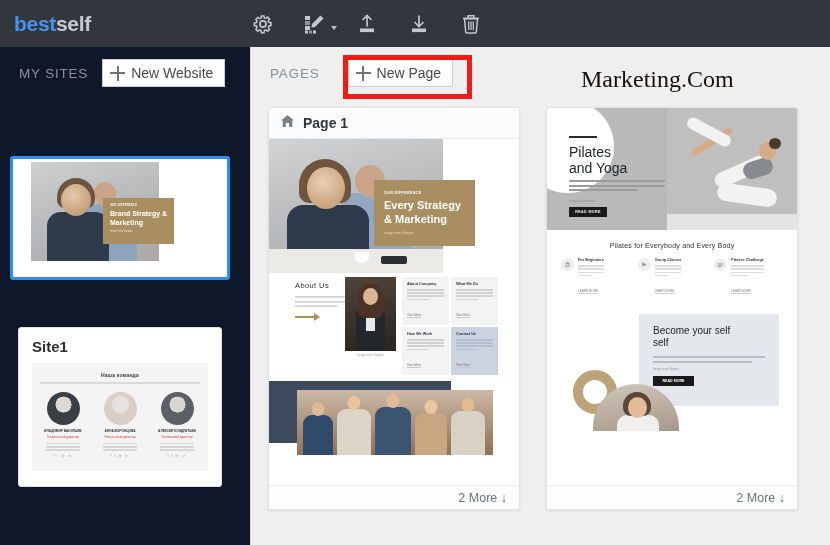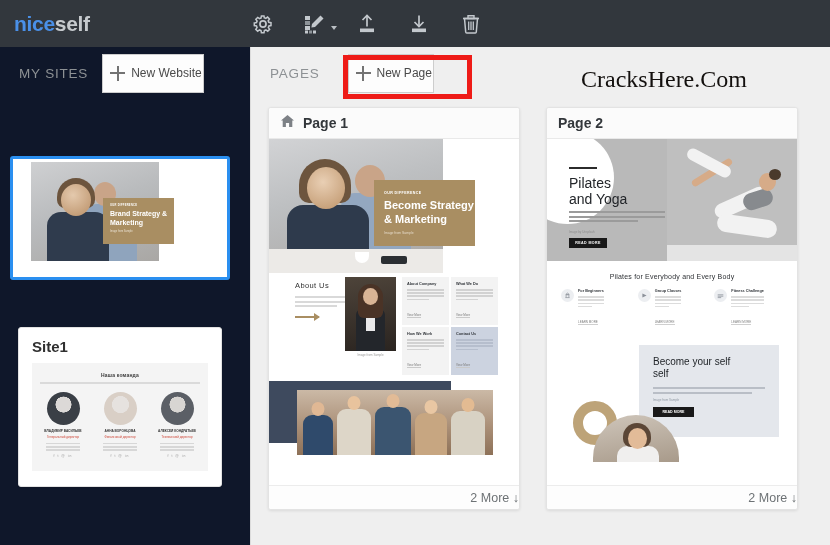--- a/index.html
+++ b/index.html
@@ -27,24 +27,24 @@
   .caret { position: absolute; right: -9px; bottom: 7px; width: 0; height: 0;
            border-left: 3.5px solid transparent; border-right: 3.5px solid transparent; border-top: 4px solid #b9bec3; }
 
   
   .sites-panel { position: absolute; left: 0; top: 47px; width: 250px; height: 498px; background: #0f172a; }
   .divider-v { position: absolute; left: 250px; top: 47px; width: 1px; height: 498px; background: #dcdcdc; }
 
   .panel-head { display: flex; align-items: center; height: 52px; padding-left: 19px; }
   .panel-label { font-size: 13.5px; color: #8d9194; letter-spacing: 0.8px; }
   .new-btn {
-    margin-left: 14px; height: 39px; padding: 0 1px 0 7px;
+    margin-left: 14px; height: 28px; padding: 0 11px 0 7px;
     background: #fdfdfd; border: 1px solid #cdcdcd;
     display: flex; align-items: center; gap: 6px;
-    font-size: 12px; color: #4a4a4a; cursor: pointer;
+    font-size: 14px; color: #4a4a4a; cursor: pointer;
   }
   .plus { position: relative; width: 15px; height: 15px; flex: 0 0 15px; }
   .plus::before, .plus::after { content: ""; position: absolute; background: #737373; }
   .plus::before { left: 0; top: 6.5px; width: 15px; height: 2px; }
   .plus::after  { top: 0; left: 6.5px; height: 15px; width: 2px; }
 
   
   .site-card {
     position: absolute; left: 18px; width: 204px;
     background: #ffffff; border: 1px solid #e2e2e2; border-radius: 3px;
@@ -101,21 +101,21 @@
                background: #fff; border: 1px solid #e3e3e3; border-radius: 3px;
                box-shadow: 0 1px 3px rgba(0,0,0,.09); overflow: hidden; }
   .page-card.p1 { left: 268px; }
   .page-card.p2 { left: 546px; }
   .pc-head { height: 31px; background: #fbfbfb; border-bottom: 1px solid #e9e9e9;
              display: flex; align-items: center; padding-left: 11px; gap: 8px; }
   .pc-title { font-size: 14px; font-weight: bold; color: #33373b; }
   .pc-body { position: relative; height: 347px; overflow: hidden; background: #fff; }
   .pc-foot { position: absolute; left: 0; bottom: 0; width: 100%; height: 24px;
              background: #fdfdfd; border-top: 1px solid #ececec;
-             display: flex; align-items: center; justify-content: flex-end; padding-right: 0;
+             display: flex; align-items: center; justify-content: flex-end; padding-right: 12px;
              font-size: 12.5px; color: #6d7275; cursor: pointer; }
 
   
   .hero1 { position: relative; height: 134px; background: #fff; }
   .hero1-img { position: absolute; left: 0; top: 0; width: 174px; height: 134px;
                background: linear-gradient(165deg,#d2d3d5 0%,#bdbfc1 40%,#a9a6a3 100%); }
   .h1-hair { position: absolute; left: 30px; top: 20px; width: 52px; height: 44px; border-radius: 26px 26px 10px 10px; background: #6d553e; }
   .h1-head { position: absolute; left: 38px; top: 28px; width: 38px; height: 42px; border-radius: 50%;
              background: radial-gradient(circle at 42% 36%, #e9cfb4, #bd9369); }
   .h1-body { position: absolute; left: 18px; top: 66px; width: 82px; height: 68px; border-radius: 16px 16px 0 0; background: #2e3a4c; }
@@ -206,21 +206,21 @@
   .bp-face { position:absolute; left:35px; top:13px; width:19px; height:21px; border-radius:50%; background:#e2bb98; }
   .bp-body { position:absolute; left:24px; top:31px; width:42px; height:18px; border-radius:10px 10px 0 0; background:#f0efee; }
 </style>
 </head>
 <body>
 
 <div id="app">
 
   <div class="topbar">
     <div class="logo">
-      <span class="nice">nice</span><span class="page">self</span>
+      <span class="nice">best</span><span class="page">self</span>
     </div>
 
     <div class="tools">
       <div class="tool">
         <svg width="22" height="22" viewBox="0 0 22 22">
           <path d="M11 7.1a3.9 3.9 0 1 0 0 7.8 3.9 3.9 0 0 0 0-7.8zm0 6.1a2.2 2.2 0 1 1 0-4.4 2.2 2.2 0 0 1 0 4.4z" fill="#c3c8cd"></path>
           <path d="M19 12.3v-2.6l-2.2-.4a6 6 0 0 0-.6-1.5l1.3-1.8-1.9-1.9-1.8 1.3a6 6 0 0 0-1.5-.6L12 2.9H9.4l-.4 2.2a6 6 0 0 0-1.5.6L5.7 4.4 3.8 6.3l1.3 1.8a6 6 0 0 0-.6 1.5l-2.2.4v2.6l2.2.4c.14.53.35 1.03.6 1.5l-1.3 1.8 1.9 1.9 1.8-1.3c.47.25.97.46 1.5.6l.4 2.2H12l.4-2.2c.53-.14 1.03-.35 1.5-.6l1.8 1.3 1.9-1.9-1.3-1.8c.25-.47.46-.97.6-1.5l2.1-.4z" fill="none" stroke="#c3c8cd" stroke-width="1.5"></path>
         </svg>
       </div>
 
@@ -344,21 +344,21 @@
   <div class="pages-panel">
     <div class="panel-head" style="padding-left:19px;">
       <div class="panel-label">PAGES</div>
       <div class="new-btn" style="margin-left:28px;">
         <span class="plus"></span>
         <span>New Page</span>
       </div>
     </div>
   </div>
 
-  <div class="watermark">CracksHere.Com</div>
+  <div class="watermark">Marketing.Com</div>
   <div class="red-box"></div>
 
   <div class="page-card p1">
     <div class="pc-head">
       <span>
         <svg width="15" height="14" viewBox="0 0 15 14">
             <path d="M7.5 1L1 6.4h1.7V13h3.2V9.1h3.2V13h3.2V6.4H14z" fill="#7d8186"></path>
           </svg>
       </span>
       <span class="pc-title">Page 1</span>
@@ -372,21 +372,21 @@
             <div class="h1-h2"></div>
           <div class="h1-body"></div>
             <div class="h1-hair"></div>
             <div class="h1-head"></div>
           <div class="h1-desk"></div>
             <div class="h1-cup"></div>
             <div class="h1-phone"></div>
         </div>
         <div class="hero1-box">
           <div class="hb-kicker">OUR DIFFERENCE</div>
-          <div class="hb-title">Become Strategy</div>
+          <div class="hb-title">Every Strategy</div>
           <div class="hb-title" style="margin-top:0;">&amp; Marketing</div>
           <div class="hb-note">Image from Sample</div>
         </div>
       </div>
 
       <div class="about1">
         <div class="ab-left">
           <div class="ab-h">About Us</div>
           <div class="ab-l">
               <i></i>
@@ -468,23 +468,20 @@
         </div>
       </div>
     </div>
 
     <div class="pc-foot">
       <span>2 More</span>&nbsp;<span>↓</span>
     </div>
   </div>
 
   <div class="page-card p2">
-    <div class="pc-head">
-      <span class="pc-title">Page 2</span>
-    </div>
 
     <div class="pc-body">
 
       <div class="hero2">
         <div class="h2-photo">
           <div class="yg-floor"></div>
           <div class="yg-arm" style="left:22px;top:30px;width:46px;height:7px;transform:rotate(-32deg);"></div>
           <div class="yg-leg" style="left:18px;top:18px;width:48px;height:12px;border-radius:6px;transform:rotate(28deg);"></div>
           <div class="yg-leg" style="left:46px;top:56px;width:56px;height:15px;border-radius:8px;transform:rotate(-24deg);"></div>
           <div class="yg-leg" style="left:50px;top:78px;width:60px;height:18px;border-radius:9px;transform:rotate(8deg);"></div>

